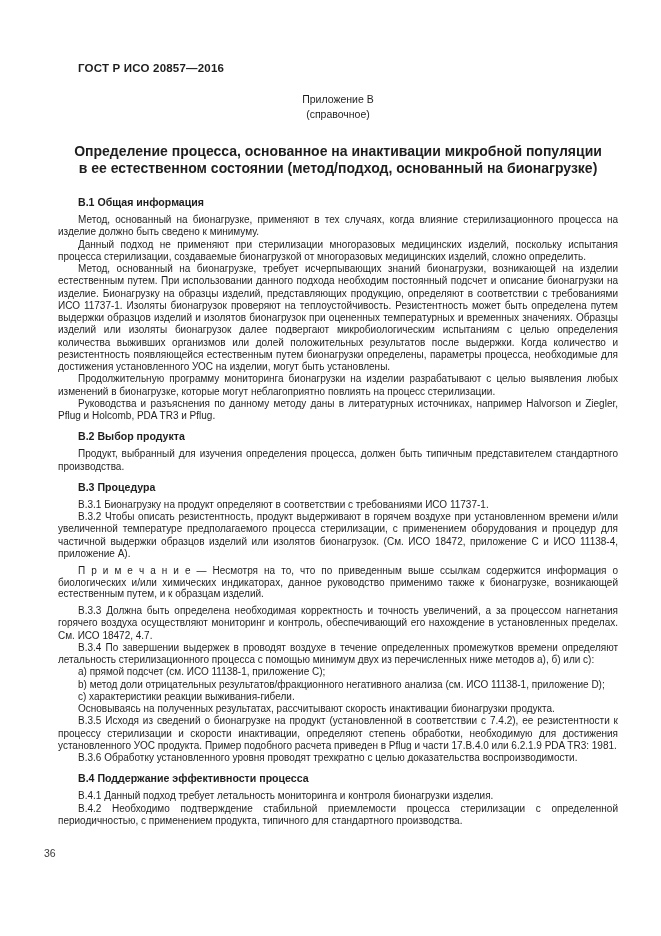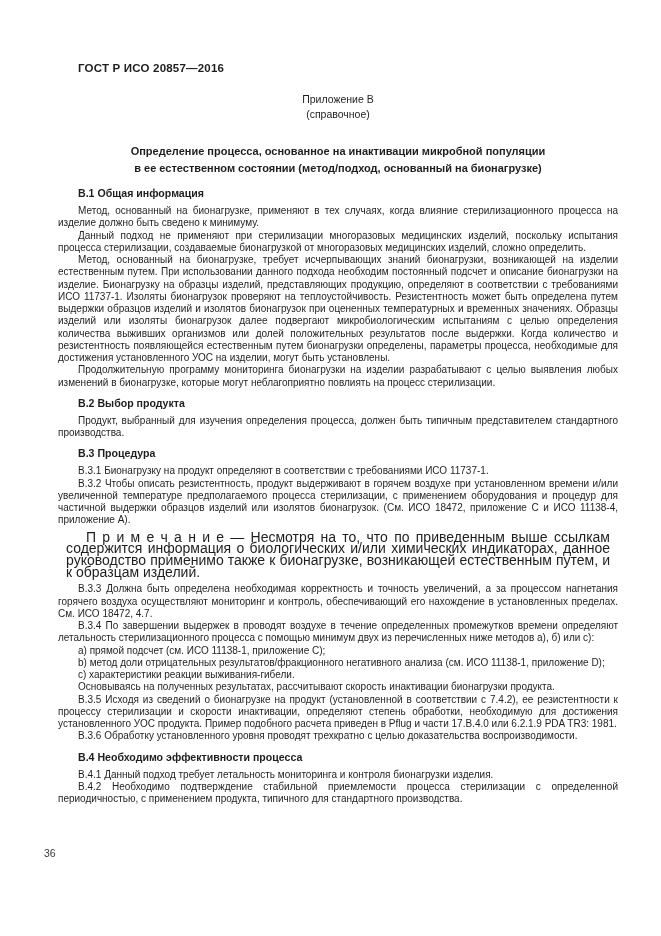--- a/index.html
+++ b/index.html
@@ -30,45 +30,45 @@
   .appendix {
     text-align: center;
     font-weight: 400;
     margin-top: 17px;
     line-height: 14.5px;
     font-size: 10.5px;
   }
   .doc-title {
     text-align: center;
     font-weight: 700;
-    font-size: 11px;
+    font-size: 14px;
     line-height: 16.5px;
     margin-top: 22px;
   }
   .sec-h {
     font-size: 10.6px;
     font-weight: 700;
     margin: 8px 0 5px 20px;
     line-height: 13px;
   }
   .para {
     font-size: 10px;
     line-height: 12.25px;
     text-align: justify;
     text-indent: 20px;
     margin: 0;
     hyphens: auto;
     -webkit-hyphens: auto;
   }
   .note {
-    font-size: 14px;
+    font-size: 10px;
     line-height: 11.7px;
     text-align: justify;
     text-indent: 20px;
-    margin: 5px 8px;
+    margin: 5px 0;
     hyphens: auto;
     -webkit-hyphens: auto;
   }
   .page-number {
     position: absolute;
     left: 44px;
     top: 847px;
     font-size: 10.5px;
     color: #3a3a3a;
   }
@@ -84,42 +84,43 @@
     <div class="appendix">
       <div>Приложение В</div>
       <div>(справочное)</div>
     </div>
 
     <div class="doc-title">
       <div>Определение процесса, основанное на инактивации микробной популяции</div>
       <div>в ее естественном состоянии (метод/подход, основанный на бионагрузке)</div>
     </div>
 
-    <div class="sec-h" style="margin-top:11px;">В.1 Общая информация</div>
+    <div class="sec-h" style="margin-top:20px;">В.1 Общая информация</div>
     <p class="para">Метод, основанный на бионагрузке, применяют в тех случаях, когда влияние стерилизационного процесса на изделие должно быть сведено к минимуму.</p>
     <p class="para">Данный подход не применяют при стерилизации многоразовых медицинских изделий, поскольку испытания процесса стерилизации, создаваемые бионагрузкой от многоразовых медицинских изделий, сложно определить.</p>
     <p class="para">Метод, основанный на бионагрузке, требует исчерпывающих знаний бионагрузки, возникающей на изделии естественным путем. При использовании данного подхода необходим постоянный подсчет и описание бионагрузки на изделие. Бионагрузку на образцы изделий, представляющих продукцию, определяют в соответствии с требованиями ИСО 11737-1. Изоляты бионагрузок проверяют на теплоустойчивость. Резистентность может быть определена путем выдержки образцов изделий и изолятов бионагрузок при оцененных температурных и временных значениях. Образцы изделий или изоляты бионагрузок далее подвергают микробиологическим испытаниям с целью определения количества выживших организмов или долей положительных результатов после выдержки. Когда количество и резистентность появляющейся естественным путем бионагрузки определены, параметры процесса, необходимые для достижения установленного УОС на изделии, могут быть установлены.</p>
     <p class="para">Продолжительную программу мониторинга бионагрузки на изделии разрабатывают с целью выявления любых изменений в бионагрузке, которые могут неблагоприятно повлиять на процесс стерилизации.</p>
+    <p class="para">Руководства и разъяснения по данному методу даны в литературных источниках, например Halvorson и Ziegler, Pflug и Holcomb, PDA TR3 и Pflug.</p>
 
     <div class="sec-h">В.2 Выбор продукта</div>
     <p class="para">Продукт, выбранный для изучения определения процесса, должен быть типичным представителем стандартного производства.</p>
 
     <div class="sec-h">В.3 Процедура</div>
     <p class="para">В.3.1 Бионагрузку на продукт определяют в соответствии с требованиями ИСО 11737-1.</p>
     <p class="para">В.3.2 Чтобы описать резистентность, продукт выдерживают в горячем воздухе при установленном времени и/или увеличенной температуре предполагаемого процесса стерилизации, с применением оборудования и процедур для частичной выдержки образцов изделий или изолятов бионагрузок. (См. ИСО 18472, приложение С и ИСО 11138-4, приложение А).</p>
     <p class="note">П р и м е ч а н и е — Несмотря на то, что по приведенным выше ссылкам содержится информация о биологических и/или химических индикаторах, данное руководство применимо также к бионагрузке, возникающей естественным путем, и к образцам изделий.</p>
     <p class="para">В.3.3 Должна быть определена необходимая корректность и точность увеличений, а за процессом нагнетания горячего воздуха осуществляют мониторинг и контроль, обеспечивающий его нахождение в установленных пределах. См. ИСО 18472, 4.7.</p>
     <p class="para">В.3.4 По завершении выдержек в проводят воздухе в течение определенных промежутков времени определяют летальность стерилизационного процесса с помощью минимум двух из перечисленных ниже методов а), б) или с):</p>
     <p class="para">а) прямой подсчет (см. ИСО 11138-1, приложение С);</p>
     <p class="para">b) метод доли отрицательных результатов/фракционного негативного анализа (см. ИСО 11138-1, приложение D);</p>
     <p class="para">с) характеристики реакции выживания-гибели.</p>
     <p class="para">Основываясь на полученных результатах, рассчитывают скорость инактивации бионагрузки продукта.</p>
     <p class="para">В.3.5 Исходя из сведений о бионагрузке на продукт (установленной в соответствии с 7.4.2), ее резистентности к процессу стерилизации и скорости инактивации, определяют степень обработки, необходимую для достижения установленного УОС продукта. Пример подобного расчета приведен в Pflug и части 17.В.4.0 или 6.2.1.9 PDA TR3: 1981.</p>
     <p class="para">В.3.6 Обработку установленного уровня проводят трехкратно с целью доказательства воспроизводимости.</p>
 
-    <div class="sec-h">В.4 Необходимо эффективности процесса</div>
+    <div class="sec-h">В.4 Поддержание эффективности процесса</div>
     <p class="para">В.4.1 Данный подход требует летальность мониторинга и контроля бионагрузки изделия.</p>
     <p class="para">В.4.2 Необходимо подтверждение стабильной приемлемости процесса стерилизации с определенной периодичностью, с применением продукта, типичного для стандартного производства.</p>
 
   </div>
 
   <div class="page-number">36</div>
 </div>
 
 </body></html>

